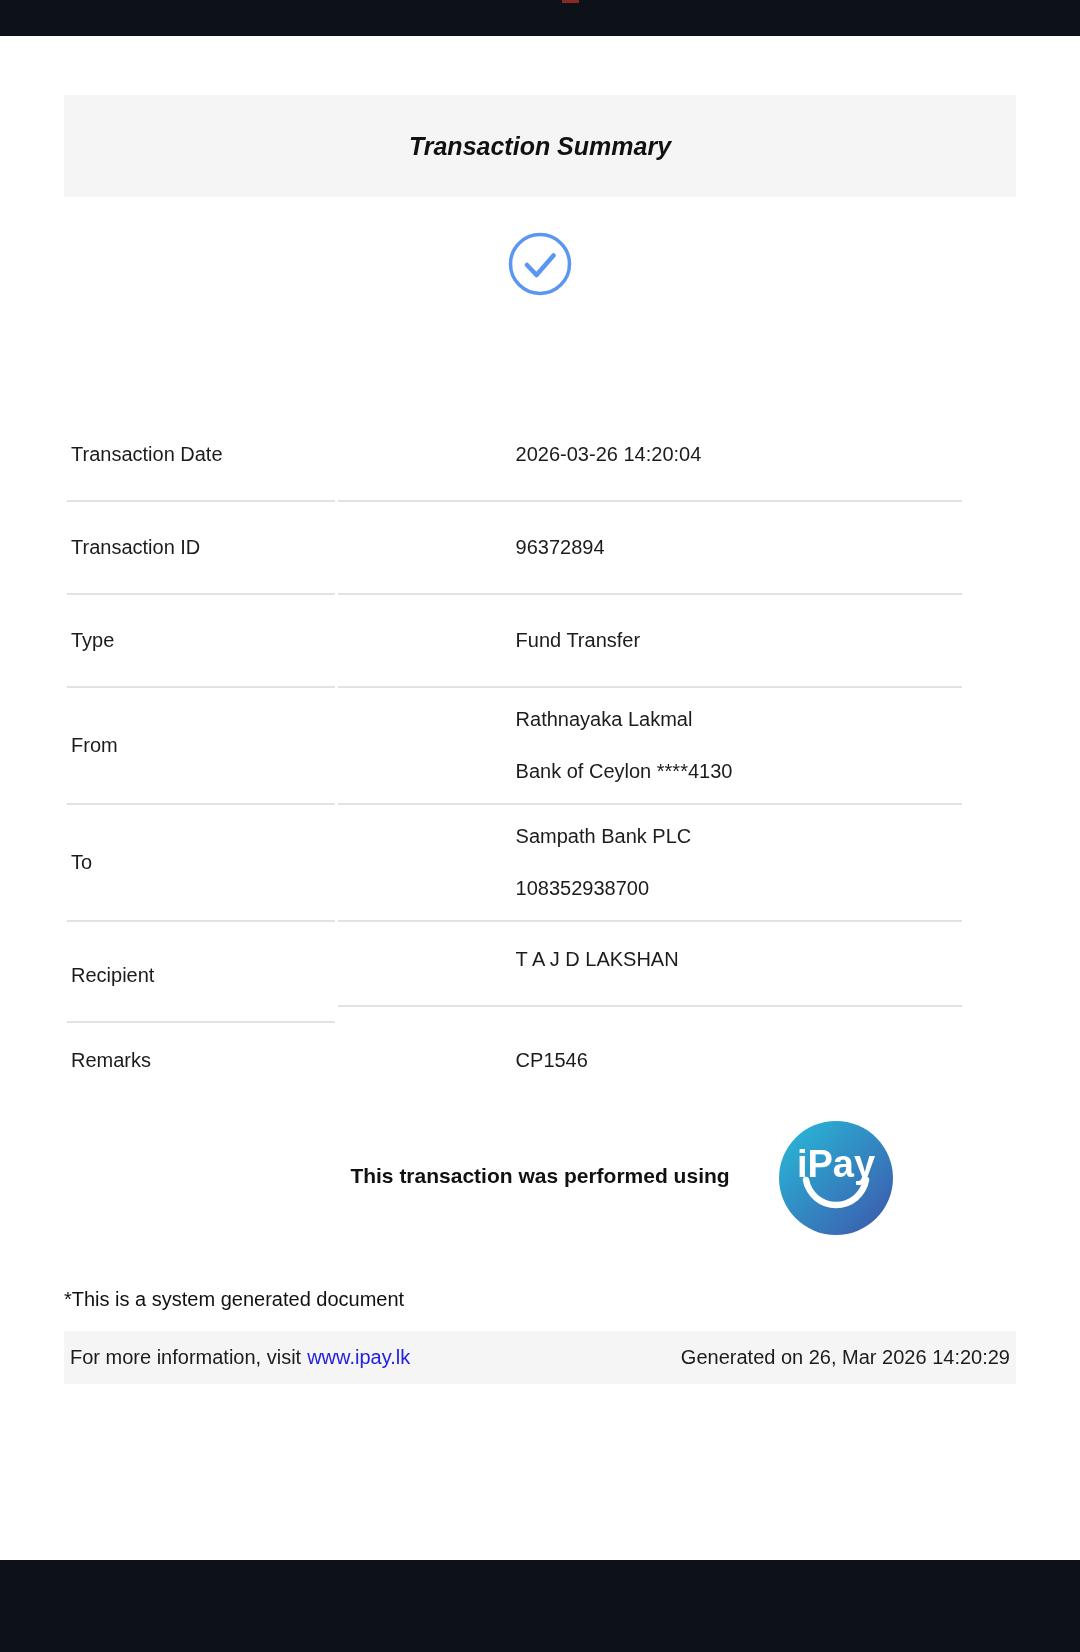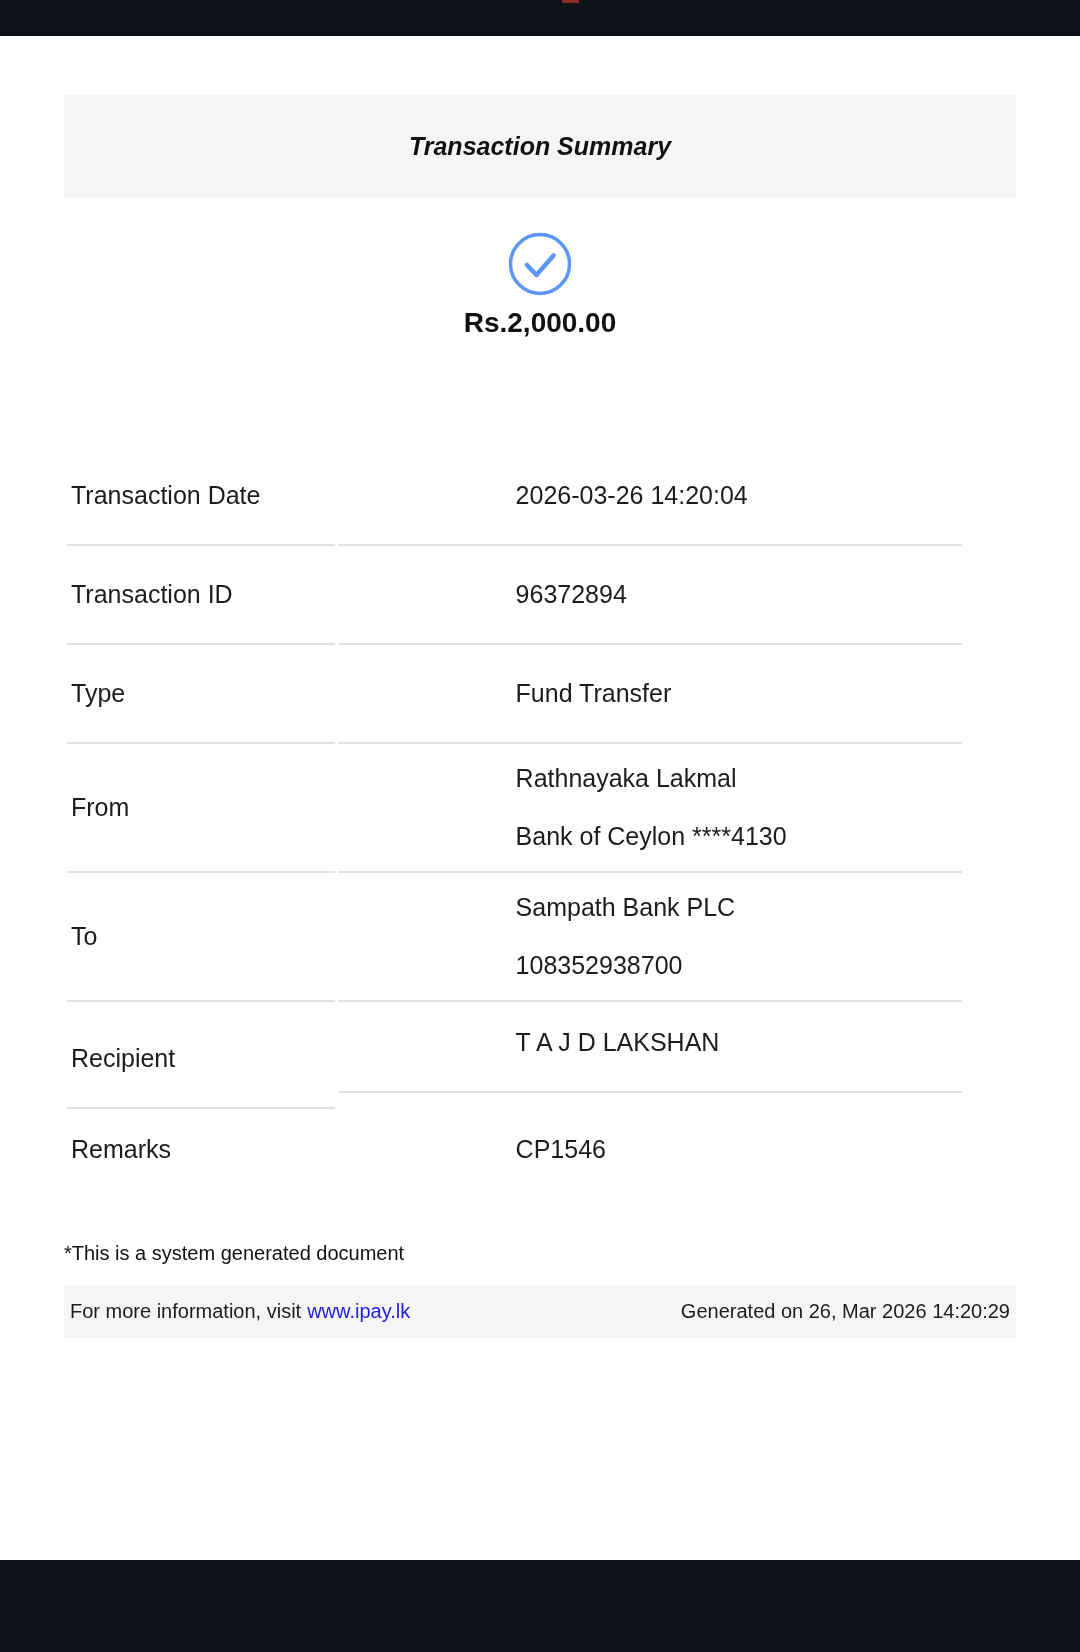--- a/index.html
+++ b/index.html
@@ -60,21 +60,21 @@
     text-align:center;
     font-size:28px;
     font-weight:bold;
     color:#111;
   }
   table.details{
     margin-top:108px;
     width:901px;
     border-collapse:separate;
     border-spacing:3px 0;
-    font-size:25px;
+    font-size:20px;
   }
   table.details td{
     vertical-align:middle;
   }
   table.details tr:not(:last-child) td{
     border-bottom:2px solid var(--divider-gray);
   }
   td.lbl{
     width:30%;
     padding:34px 0 34px 4px;
@@ -156,21 +156,20 @@
     <h1>Transaction Summary</h1>
   </div>
 
   <div class="check-wrap">
     <svg width="66" height="66" viewBox="0 0 66 66">
       <circle cx="33" cy="33" r="29.5" fill="none" stroke="var(--accent-blue)" stroke-width="3.5"></circle>
       <polyline points="20,34 29.5,44 46.5,24.5" fill="none" stroke="var(--accent-blue)" stroke-width="4.5" stroke-linecap="round" stroke-linejoin="round"></polyline>
     </svg>
   </div>
 
-  <div class="amount">Rs.2,000.00</div>
 
   <table class="details">
     <tbody>
         <tr>
       <td class="lbl">Transaction Date</td>
       <td class="val">2026-03-26 14:20:04</td>
     </tr>
     <tr>
       <td class="lbl">Transaction ID</td>
       <td class="val">96372894</td>
@@ -197,20 +196,34 @@
       <td class="lbl drop">Recipient</td>
       <td class="val raise">T A J D LAKSHAN</td>
     </tr>
     <tr>
       <td class="lbl">Remarks</td>
       <td class="val">CP1546</td>
     </tr>
   </tbody>
     </table>
 
+  <div class="performed-row">
+    <div class="performed-text">This transaction was performed using</div>
+    <svg class="ipay-logo" viewBox="0 0 116 116">
+      <defs>
+        <linearGradient id="ipayGrad" x1="0" y1="0" x2="1" y2="1">
+          <stop class="logo-stop-1" offset="0"></stop>
+          <stop class="logo-stop-2" offset="1"></stop>
+        </linearGradient>
+      </defs>
+      <circle cx="58" cy="58" r="57" fill="url(#ipayGrad)"></circle>
+      <text x="58" y="57" text-anchor="middle" fill="#ffffff" font-size="38" font-weight="bold" font-family="Liberation Sans, DejaVu Sans, sans-serif">iPay</text>
+      <path d="M 28 60 A 30.5 30.5 0 0 0 88 60" fill="none" stroke="#ffffff" stroke-width="6.5" stroke-linecap="round"></path>
+    </svg>
+  </div>
 
   <div class="footnote">*This is a system generated document</div>
 
   <div class="footer-bar">
     <div class="footer-left">
       <span>For more information, visit</span>
       <a class="footer-link" href="#">www.ipay.lk</a>
     </div>
     <div>Generated on 26, Mar 2026 14:20:29</div>
   </div>

